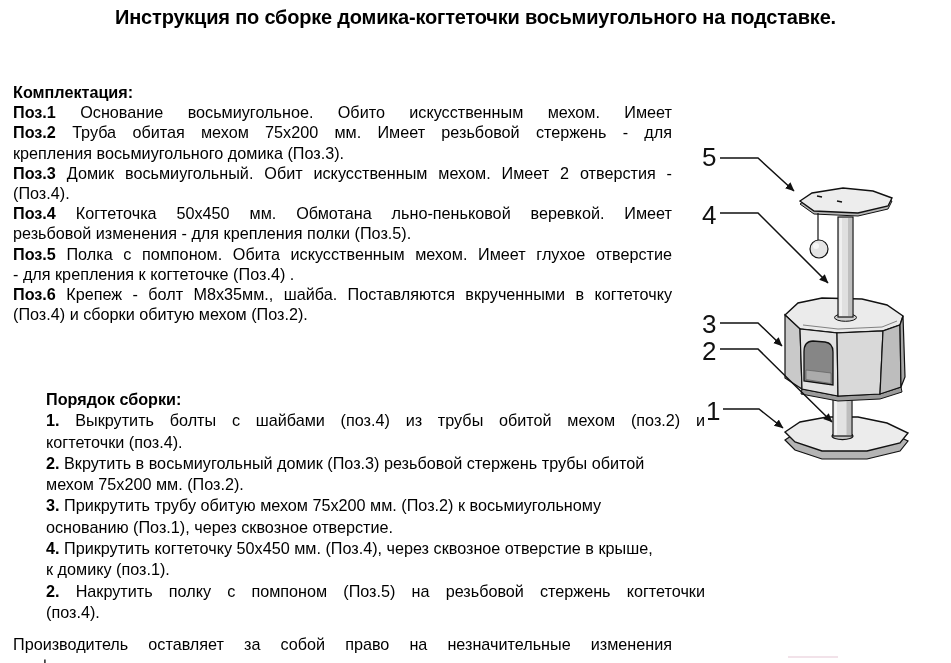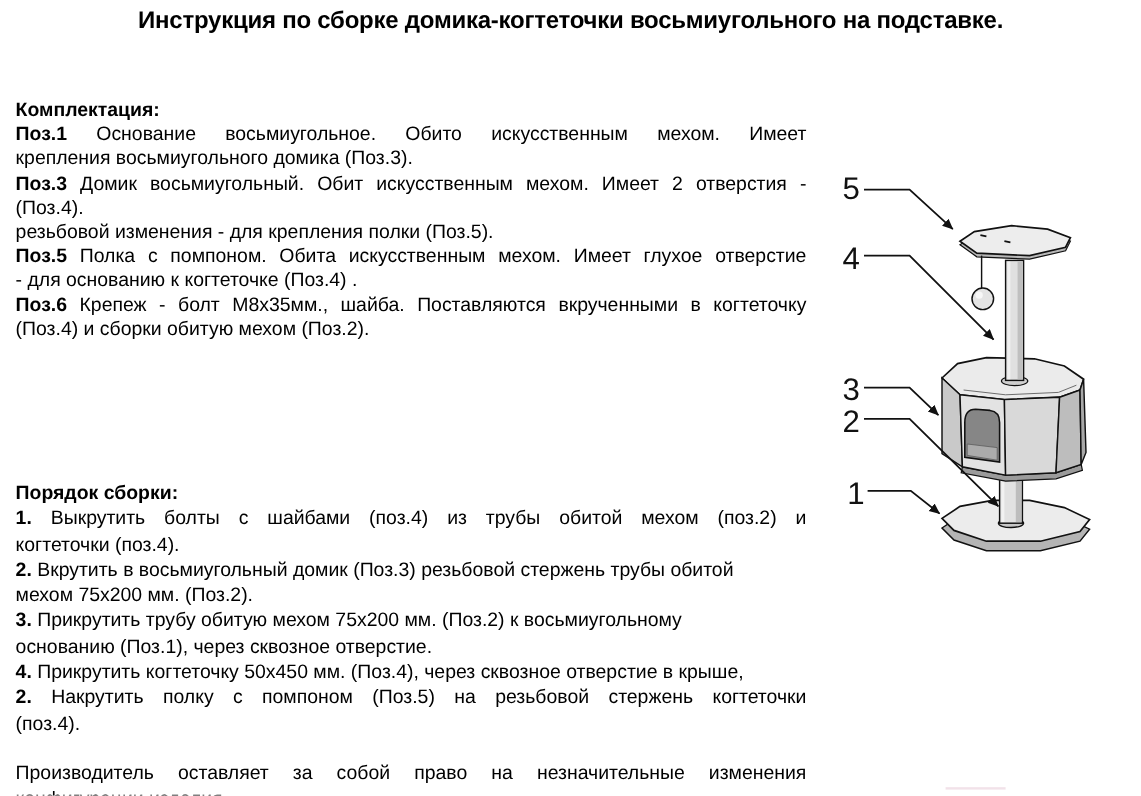--- a/index.html
+++ b/index.html
@@ -7,62 +7,65 @@
     width:951px;height:663px;position:relative;overflow:hidden;
     background:#ffffff;color:#000;
     font-family:"Liberation Sans","DejaVu Sans",sans-serif;
   }
   .title{
     position:absolute;top:3px;left:0;width:951px;text-align:center;
     font-weight:bold;font-size:20px;line-height:28.5px;letter-spacing:-0.2px;
   }
   .textblock{position:absolute;left:13px;width:659px;font-size:16.2px;}
   #parts{top:68px;line-height:20.2px;margin-top:14px;}
-  #assembly{top:401px;line-height:21.3px;}
+  #assembly{top:389px;line-height:21.3px;margin-left:33px;}
   #footer{top:633px;line-height:22px;}
   .tl{white-space:normal;}
   .jl{text-align:justify;text-align-last:justify;}
   .heading{font-weight:bold;}
   #diagram{position:absolute;left:680px;top:130px;width:271px;height:400px;}
   #diagram svg{display:block;}
   #diagram text{font-family:"Liberation Sans","DejaVu Sans",sans-serif;font-size:26px;fill:#111;}
   .faint-line{position:absolute;left:788px;top:656px;width:50px;height:2px;background:#e9cfdb;opacity:.6;}
 </style>
 </head>
 <body>
 
 <div class="title">
   <div>Инструкция по сборке домика-когтеточки восьмиугольного на подставке.</div>
 </div>
 
 <div id="parts" class="textblock">
   <div class="tl heading">Комплектация:</div>
   <div id="parts-paras">
       <div class="tl jl"><b>Поз.1</b> Основание восьмиугольное. Обито искусственным мехом. Имеет</div>
+      <div class="tl jl"><b>Поз.2</b> Труба обитая мехом 75х200 мм. Имеет резьбовой стержень - для</div>
       <div class="tl">крепления восьмиугольного домика (Поз.3).</div>
       <div class="tl jl"><b>Поз.3</b> Домик восьмиугольный. Обит искусственным мехом. Имеет 2 отверстия -</div>
       <div class="tl">(Поз.4).</div>
+      <div class="tl jl"><b>Поз.4</b> Когтеточка 50х450 мм. Обмотана льно-пеньковой веревкой. Имеет</div>
       <div class="tl">резьбовой изменения - для крепления полки (Поз.5).</div>
       <div class="tl jl"><b>Поз.5</b> Полка с помпоном. Обита искусственным мехом. Имеет глухое отверстие</div>
-      <div class="tl">- для основанию к когтеточке (Поз.4) .</div>
+      <div class="tl">- для крепления к когтеточке (Поз.4) .</div>
       <div class="tl jl"><b>Поз.6</b> Крепеж - болт М8х35мм., шайба. Поставляются вкрученными в когтеточку</div>
       <div class="tl">(Поз.4) и сборки обитую мехом (Поз.2).</div>
     </div>
 </div>
 
 <div id="assembly" class="textblock">
   <div class="tl heading">Порядок сборки:</div>
   <div id="assembly-paras">
       <div class="tl jl"><b>1.</b> Выкрутить болты с шайбами (поз.4) из трубы обитой мехом (поз.2) и</div>
       <div class="tl">когтеточки (поз.4).</div>
       <div class="tl"><b>2.</b> Вкрутить в восьмиугольный домик (Поз.3) резьбовой стержень трубы обитой</div>
       <div class="tl">мехом 75х200 мм. (Поз.2).</div>
       <div class="tl"><b>3.</b> Прикрутить трубу обитую мехом 75х200 мм. (Поз.2) к восьмиугольному</div>
       <div class="tl">основанию (Поз.1), через сквозное отверстие.</div>
       <div class="tl"><b>4.</b> Прикрутить когтеточку 50х450 мм. (Поз.4), через сквозное отверстие в крыше,</div>
+      <div class="tl">к домику (поз.1).</div>
       <div class="tl jl"><b>2.</b> Накрутить полку с помпоном (Поз.5) на резьбовой стержень когтеточки</div>
       <div class="tl">(поз.4).</div>
     </div>
 </div>
 
 <div id="footer" class="textblock">
   <div id="footer-lines">
       <div class="tl jl">Производитель оставляет за собой право на незначительные изменения</div>
       <div class="tl">конфигурации изделия.</div>
     </div>

